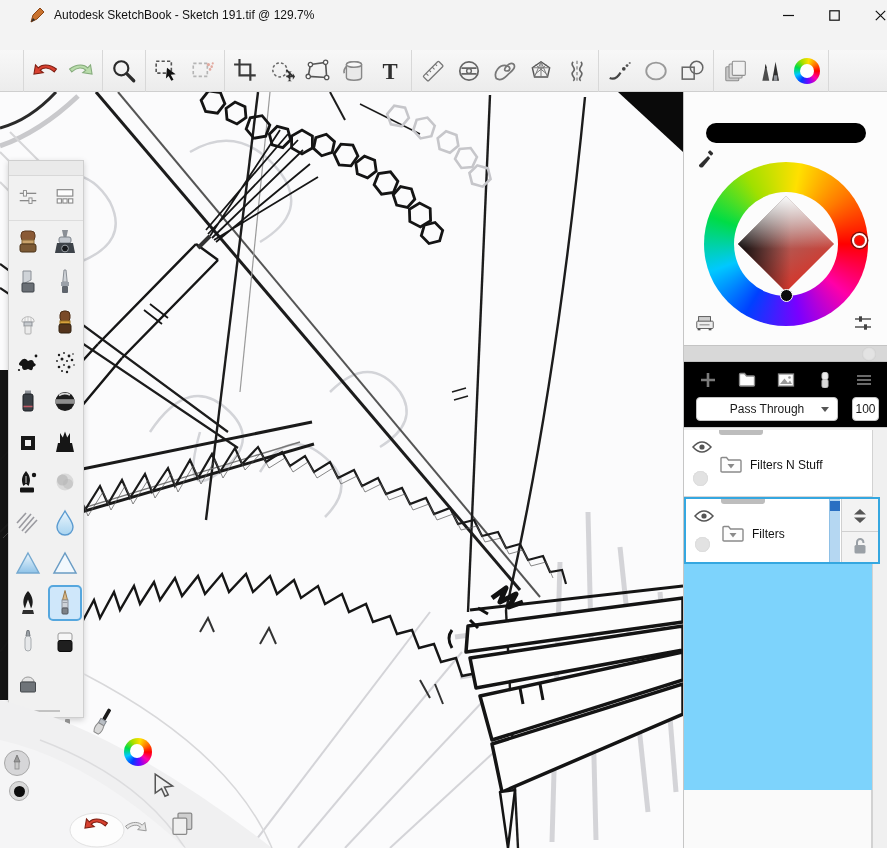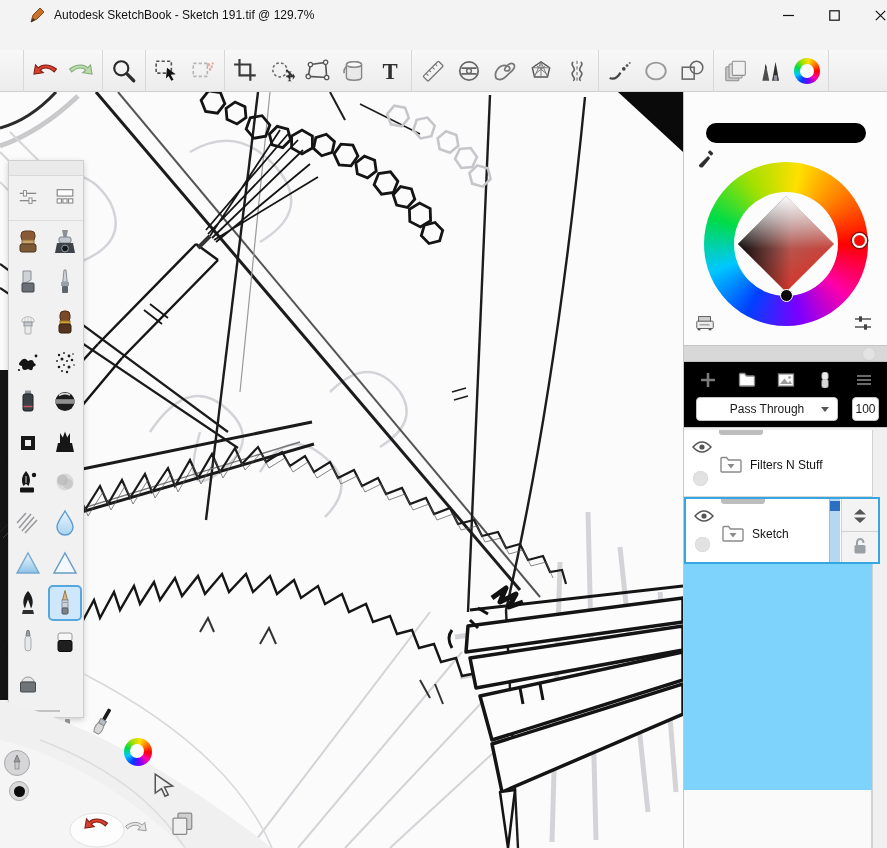--- a/index.html
+++ b/index.html
@@ -829,21 +829,21 @@
               <span class="grp-tab"></span>
               <span class="eye"><svg viewBox="0 0 20 14">
                   <path d="M1,7 Q10,-3 19,7 Q10,17 1,7 Z" fill="none" stroke="#555" stroke-width="1.5"></path>
                   <circle cx="10" cy="7" r="2.6" fill="#555"></circle>
                 </svg></span>
               <span class="lock-dot"></span>
               <span class="folder"><svg viewBox="0 0 22 17">
                   <path d="M1,4 V2.6 Q1,1.5 2.1,1.5 H6.5 L8.5,4 H19.9 Q21,4 21,5.1 V14.9 Q21,16 19.9,16 H2.1 Q1,16 1,14.9 Z" fill="#fdfdfd" stroke="#8a8a8a" stroke-width="1.4"></path>
                   <polygon points="7.5,8 14.5,8 11,12.5" fill="#8a8a8a"></polygon>
                 </svg></span>
-              <span class="layer-label">Sketch</span>
+              <span class="layer-label">Filters</span>
               <span class="op-slider">
                 <span class="op-thumb"></span>
               </span>
               <span class="row-tools">
                 <span class="sort-arrows"><svg viewBox="0 0 18 18">
                     <polygon points="9,2 15,7.5 3,7.5" fill="#555"></polygon>
                     <polygon points="9,16 15,10.5 3,10.5" fill="#555"></polygon>
                   </svg></span>
                 <span class="tools-div"></span>
                 <span class="row-lock"><svg viewBox="0 0 16 18">

